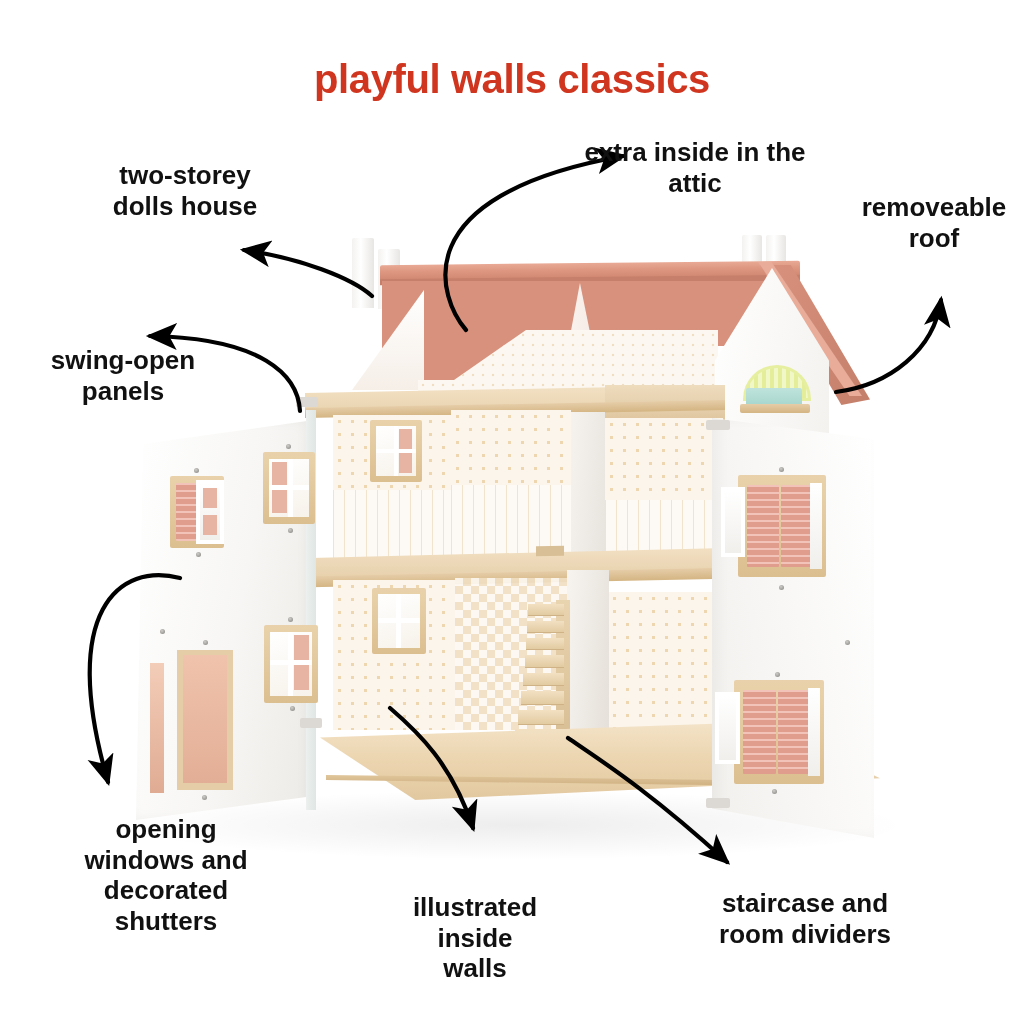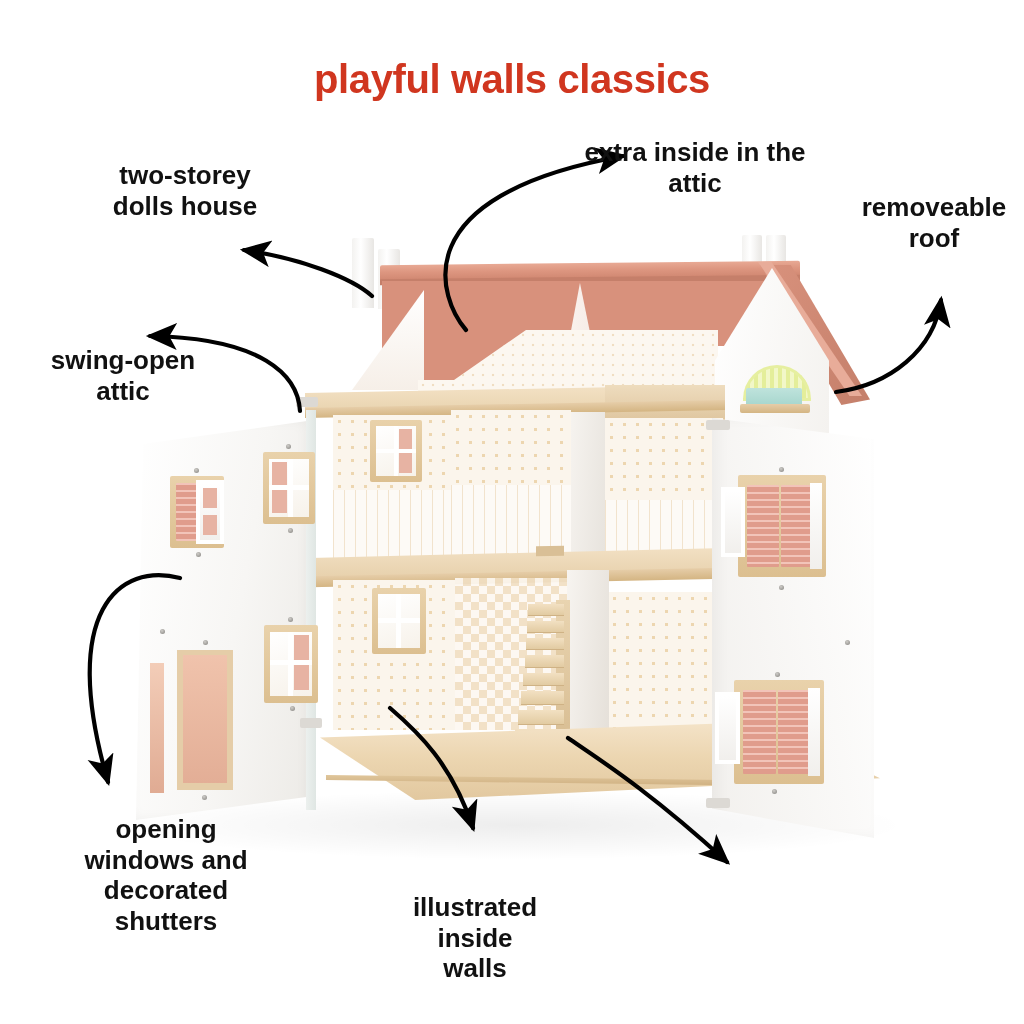--- a/index.html
+++ b/index.html
@@ -302,31 +302,33 @@
       <path d="M568,738 C600,760 648,790 727,862"></path>
     </g>
   </svg>
 
   <div class="title">playful walls classics</div>
 
   <div class="callout" id="lbl-two-storey">two-storey
 dolls house</div>
 
   <div class="callout" id="lbl-swing">swing-open
-attic</div>
+panels</div>
 
   <div class="callout" id="lbl-attic">extra inside in the
 attic</div>
 
   <div class="callout" id="lbl-roof">removeable
 roof</div>
 
   <div class="callout" id="lbl-windows">opening
 windows and
 decorated
 shutters</div>
 
   <div class="callout" id="lbl-walls">illustrated
 inside
 walls</div>
 
+  <div class="callout" id="lbl-staircase">staircase and
+room dividers</div>
 
 </div>
 
 </body></html>

